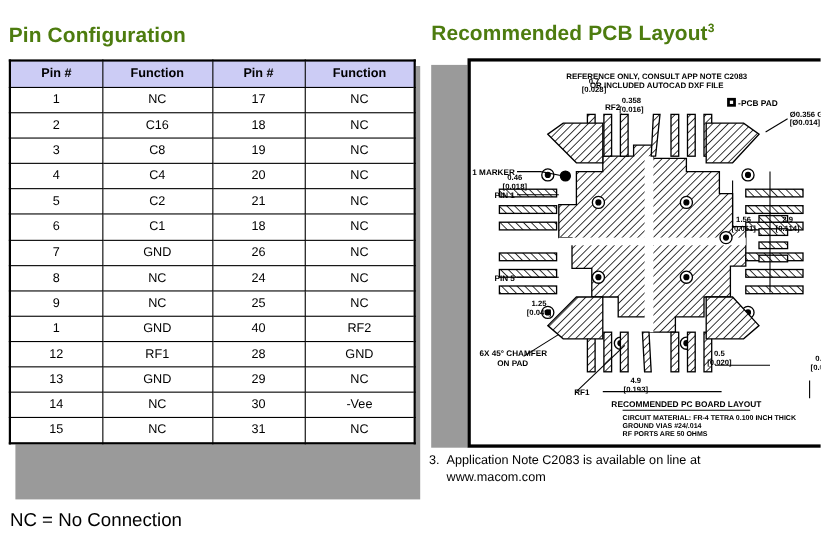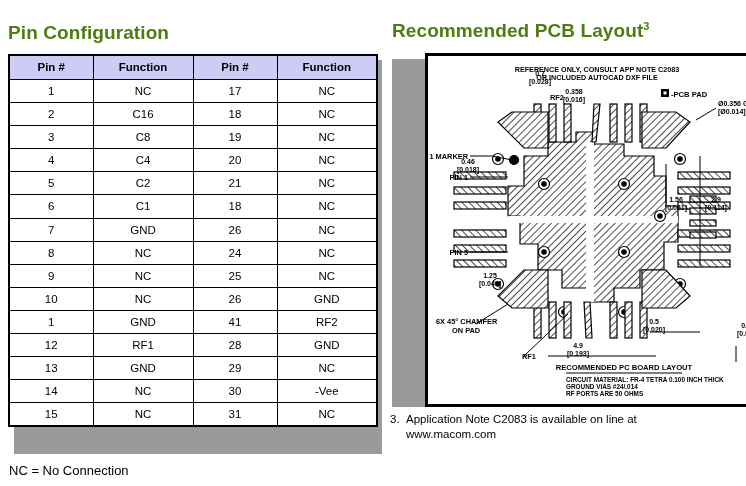--- a/index.html
+++ b/index.html
@@ -51,21 +51,21 @@
     height:23px;line-height:23px;
   }
   table.pins{border:2px solid #000;}
   table.pins col.c1{width:84px;}
   table.pins col.c2{width:100px;}
   table.pins col.c3{width:84px;}
   table.pins col.c4{width:100px;}
 
   .note-nc{
     position:absolute;left:9px;top:463px;
-    font-size:13px;color:#000;white-space:nowrap;
+    font-size:17px;color:#000;white-space:nowrap;
   }
 
   
   .draw-shadow{
     position:absolute;left:392px;top:59px;width:344px;height:348px;
     background:#9a9a9a;
   }
   .draw-box{
     position:absolute;left:386px;top:53px;width:344px;height:348px;
     background:#ffffff;border:3px solid #000000;
@@ -157,29 +157,23 @@
             <td>24</td>
             <td>NC</td>
           </tr>
           <tr>
             <td>9</td>
             <td>NC</td>
             <td>25</td>
             <td>NC</td>
           </tr>
           <tr>
-            <td>10</td>
-            <td>NC</td>
-            <td>26</td>
-            <td>GND</td>
-          </tr>
-          <tr>
             <td>1</td>
             <td>GND</td>
-            <td>41</td>
+            <td>40</td>
             <td>RF2</td>
           </tr>
           <tr>
             <td>12</td>
             <td>RF1</td>
             <td>28</td>
             <td>GND</td>
           </tr>
           <tr>
             <td>13</td>

